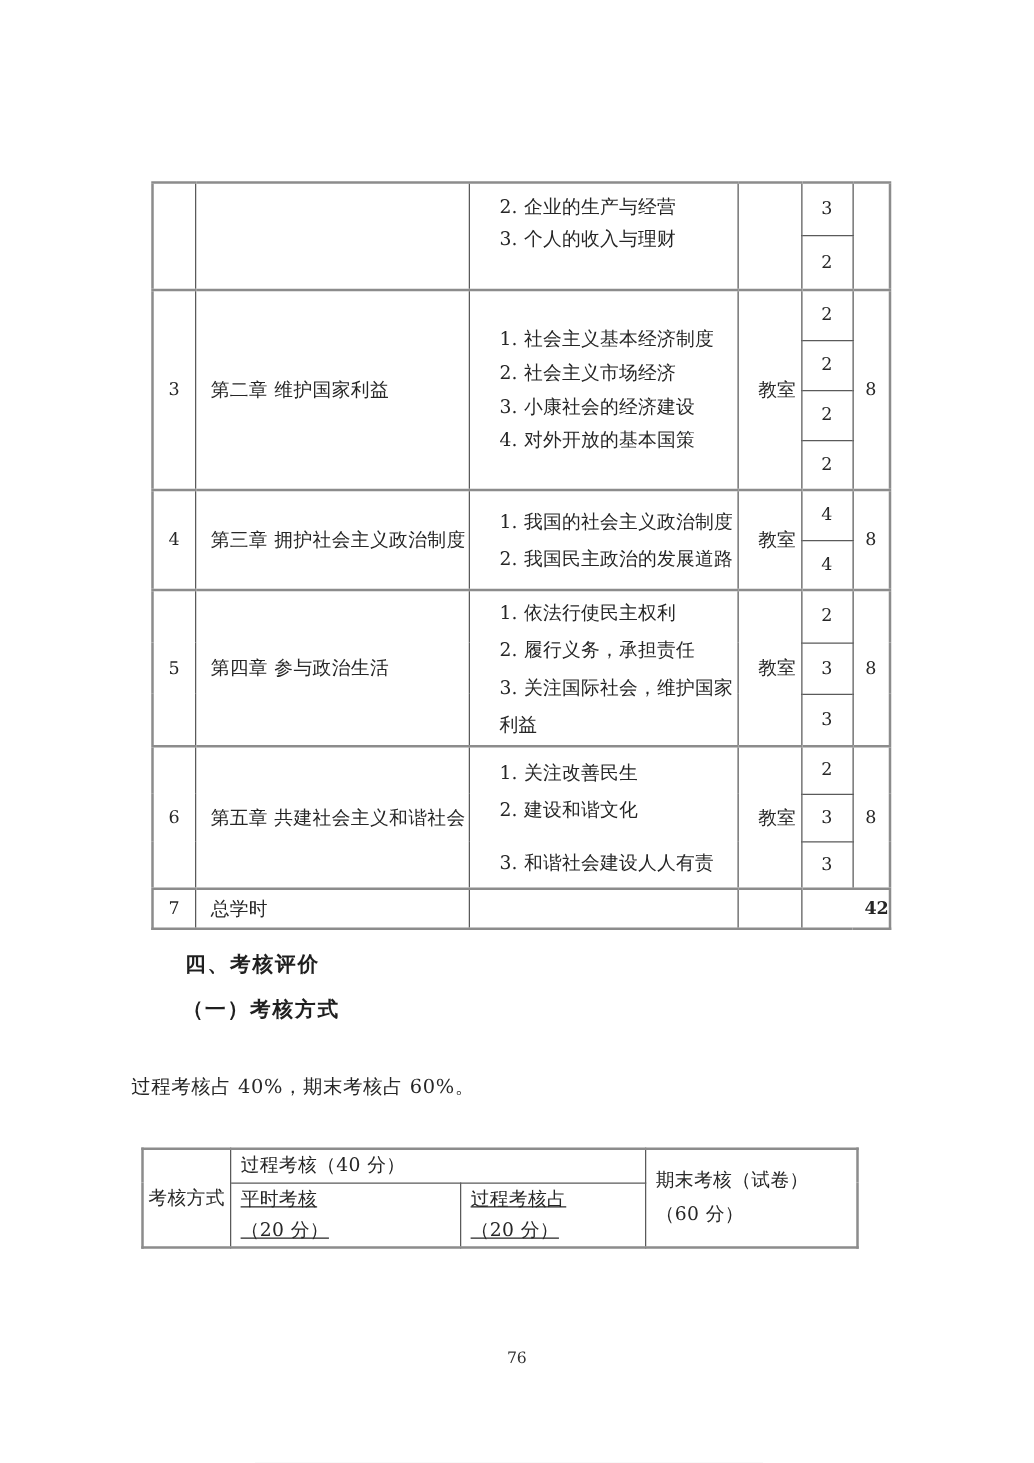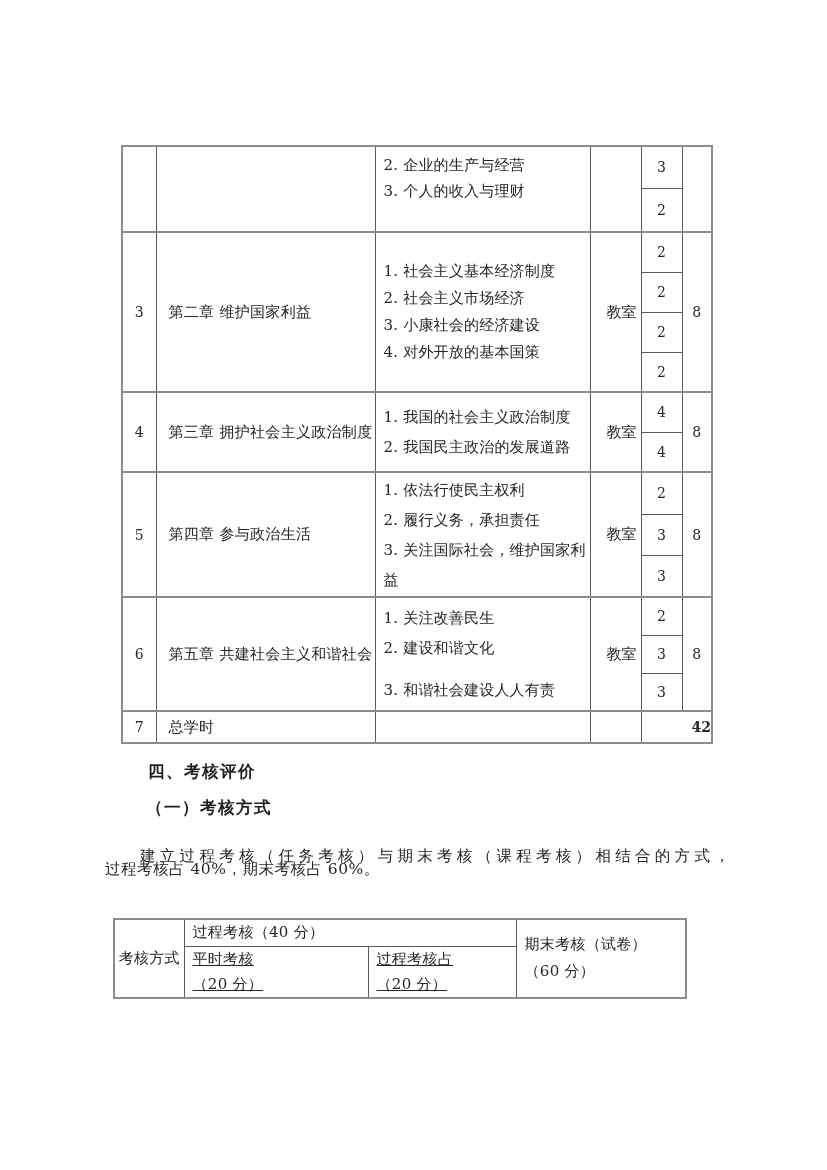--- a/index.html
+++ b/index.html
@@ -27,21 +27,21 @@
   .schedule td {
     border: 1px solid #5a5a5a;
     padding: 0;
     font-size: 15px;
     vertical-align: middle;
     overflow: hidden;
   }
   .schedule tr.major > td { border-top: 2px solid #8c8c8c; }
   .schedule .seq   { text-align: center; font-size: 14px; }
   .schedule .chapter { padding-left: 12px; letter-spacing: 0.3px; }
-  .schedule .content { padding-left: 8px; letter-spacing: 0.2px; }
+  .schedule .content { padding-left: 24px; letter-spacing: 0.2px; }
   .schedule .content .cl { line-height: 27px; }
   .schedule .content.lines2 .cl { line-height: 30px; }
   .schedule .content.lines3 .cl { line-height: 30px; }
   .schedule .content.toppad { vertical-align: top; padding-top: 5px; }
   .schedule .content.toppad .cl { line-height: 26px; }
   .schedule .content.gap3 .cl:nth-child(3) { margin-top: 12px; }
   .schedule .loc   { text-align: center; padding-left: 12px; }
   .schedule .hour  { text-align: center; font-size: 14px; }
   .schedule .total { text-align: center; font-size: 14px; }
   .schedule .hourwide { text-align: right; padding-left: 22px; font-size: 14px; font-weight: bold; }
@@ -227,21 +227,20 @@
         <td class="content"></td>
         <td class="loc"></td>
         <td class="hourwide" colspan="2">42</td>
       </tr>
     </tbody>
   </table>
 
   <div class="h-main">四、考核评价</div>
   <div class="h-sub">（一）考核方式</div>
 
-  <div class="para-line1">建立过程考核（任务考核）与期末考核（课程考核）相结合的方式，</div>
   <div class="para-line2">过程考核占 40%，期末考核占 60%。</div>
 
   <table class="assessment">
     <colgroup>
       <col style="width:70px">
         <col style="width:184px">
         <col style="width:148px">
         <col style="width:170px">
     </colgroup>
     <tbody>
@@ -259,14 +258,15 @@
           <div>（20 分）</div>
         </td>
         <td class="t2-cell">
           <div>过程考核占</div>
           <div>（20 分）</div>
         </td>
       </tr>
     </tbody>
   </table>
 
+  <div class="page-number">76</div>
 
 </div>
 
 </body></html>

